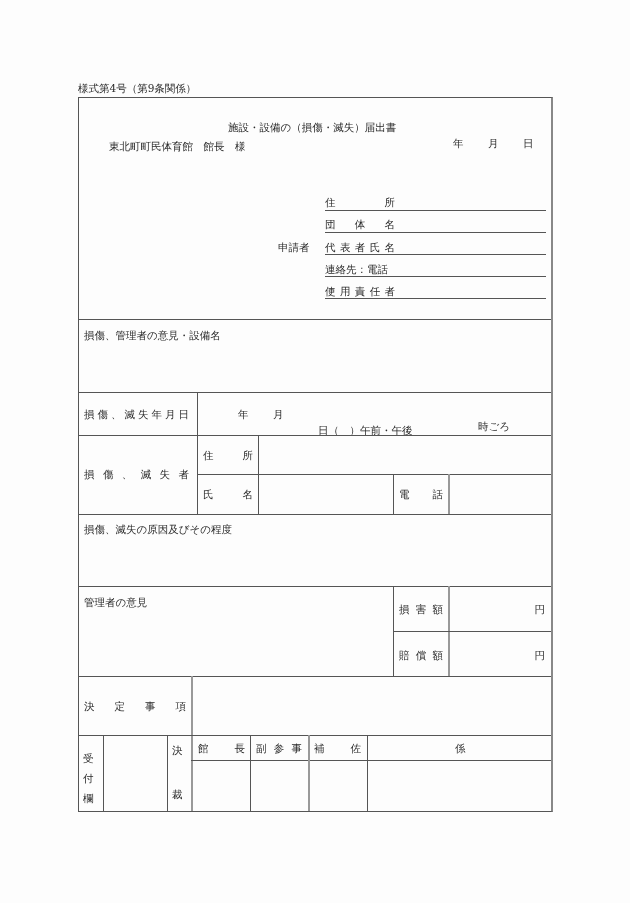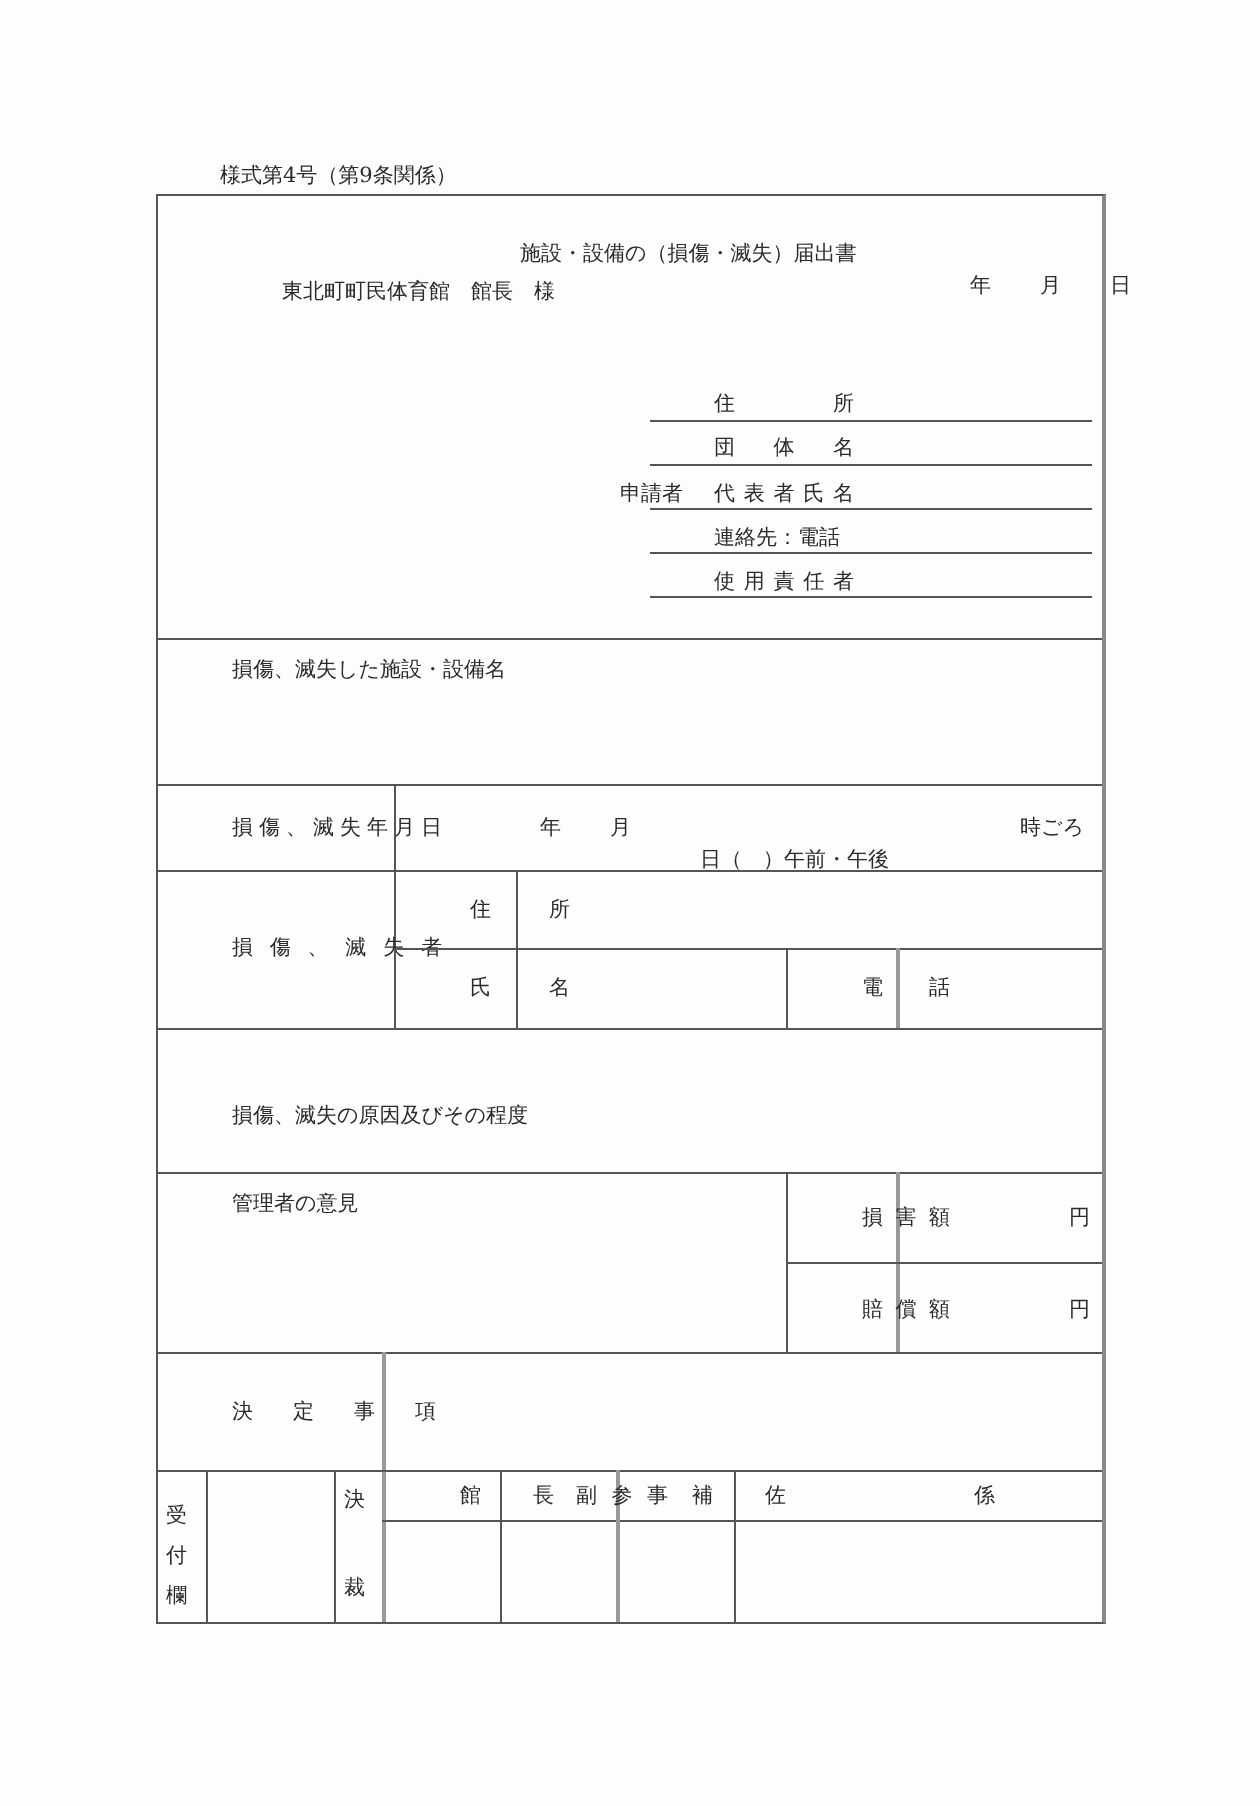--- a/index.html
+++ b/index.html
@@ -5,21 +5,21 @@
   html, body { margin: 0; padding: 0; }
   body {
     width: 630px; height: 903px; background: #fdfdfd; position: relative;
     font-family: "DejaVu Serif", "Liberation Serif", serif; color: #2a2a2a;
     font-size: 10.5px; overflow: hidden;
   }
   .abs { position: absolute; }
   .hl { position: absolute; height: 0; border-top: 1px solid #555; }
   .vl { position: absolute; width: 0; border-left: 1px solid #555; }
   .vl.gray { border-left: 2px solid #999; }
-  .txt { position: absolute; white-space: nowrap; line-height: 12px; margin-left: 32px; }
+  .txt { position: absolute; white-space: nowrap; line-height: 12px; }
   .spread { display: flex; justify-content: space-between; }
   .outer { position: absolute; left: 78px; top: 97px; width: 472px; height: 713px; border: 1px solid #555; border-right: 2px solid #888; }
   .uline { position: absolute; height: 0; border-top: 1px solid #555; left: 325px; width: 221px; }
 </style>
 </head>
 <body>
 
 <div class="txt" style="left:78px;top:82px;">様式第4号（第9条関係）</div>
 
 <div class="outer"></div>
@@ -63,40 +63,40 @@
   <span>使</span>
     <span>用</span>
     <span>責</span>
     <span>任</span>
     <span>者</span>
 </div>
 <div class="uline" style="top:298px;"></div>
 
 <div class="hl" style="left:78px;top:319px;width:473px;"></div>
 
-<div class="txt" style="left:84px;top:329px;">損傷、滅失した施設・設備名</div>
+<div class="txt" style="left:84px;top:329px;">損傷、管理者の意見・設備名</div>
 <div class="abs" style="left:79px;top:340px;width:471px;height:50px;"></div>
 <div class="hl" style="left:78px;top:392px;width:473px;"></div>
 
 <div class="txt spread" style="left:84px;top:408px;width:105px;">
   <span>損</span>
     <span>傷</span>
     <span>、</span>
     <span>滅</span>
     <span>失</span>
     <span>年</span>
     <span>月</span>
     <span>日</span>
 </div>
 <div class="vl" style="left:197px;top:392px;height:122px;"></div>
 <div>
   <span class="txt" style="left:238px;top:408px;">年</span>
   <span class="txt" style="left:273px;top:408px;">月</span>
   <span class="txt" style="left:318px;top:424px;">日（　）午前・午後</span>
-  <span class="txt" style="left:446px;top:408px;padding-left:32px;">時ごろ</span>
+  <span class="txt" style="left:446px;top:420px;padding-left:32px;">時ごろ</span>
 </div>
 <div class="hl" style="left:78px;top:435px;width:473px;"></div>
 
 <div class="txt spread" style="left:84px;top:468px;width:105px;">
   <span>損</span>
     <span>傷</span>
     <span>、</span>
     <span>滅</span>
     <span>失</span>
     <span>者</span>
@@ -117,21 +117,21 @@
 <div class="abs" style="left:259px;top:475px;width:133px;height:38px;"></div>
 <div class="vl" style="left:393px;top:474px;height:40px;"></div>
 <div class="txt spread" style="left:399px;top:488px;width:44px;">
   <span>電</span>
     <span>話</span>
 </div>
 <div class="vl gray" style="left:448px;top:474px;height:40px;"></div>
 <div class="abs" style="left:451px;top:475px;width:99px;height:38px;"></div>
 <div class="hl" style="left:78px;top:514px;width:473px;"></div>
 
-<div class="txt" style="left:84px;top:552px;">損傷、滅失の原因及びその程度</div>
+<div class="txt" style="left:84px;top:523px;">損傷、滅失の原因及びその程度</div>
 <div class="abs" style="left:79px;top:536px;width:471px;height:48px;"></div>
 <div class="hl" style="left:78px;top:586px;width:473px;"></div>
 
 <div class="txt" style="left:84px;top:596px;">管理者の意見</div>
 <div class="abs" style="left:79px;top:609px;width:312px;height:65px;"></div>
 <div class="vl" style="left:393px;top:586px;height:90px;"></div>
 <div class="vl gray" style="left:448px;top:586px;height:90px;"></div>
 <div class="hl" style="left:393px;top:631px;width:158px;"></div>
 
 <div class="txt spread" style="left:399px;top:603px;width:44px;">

